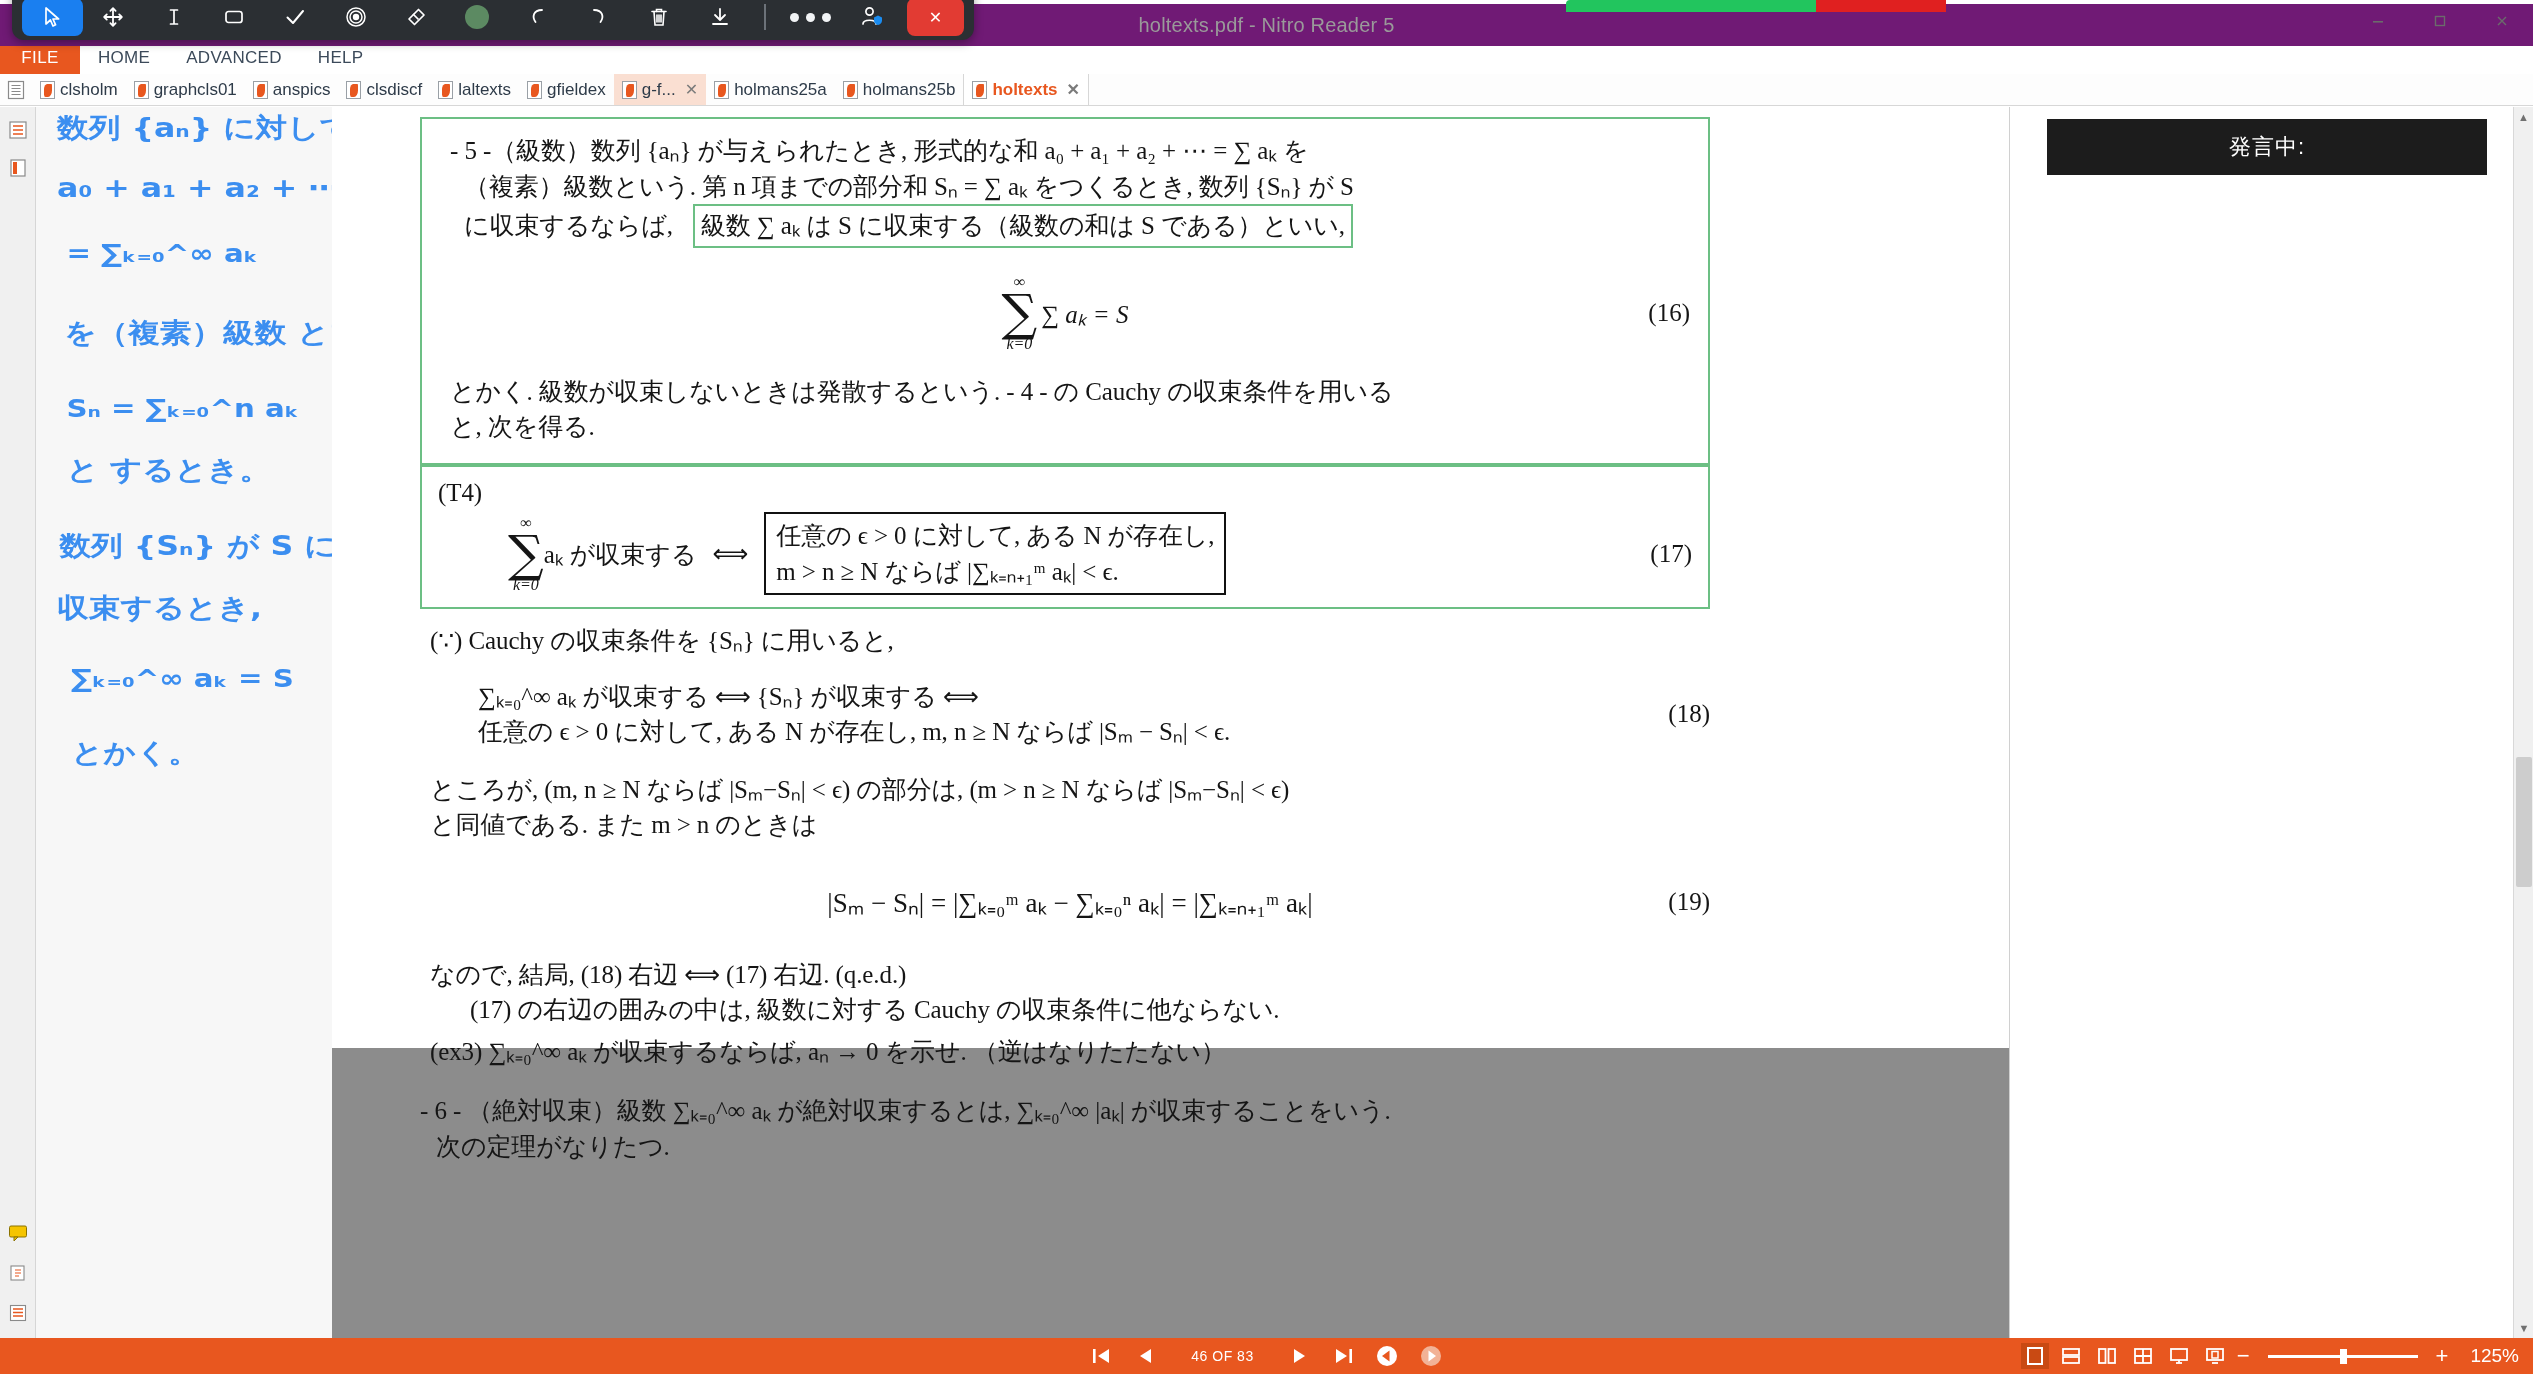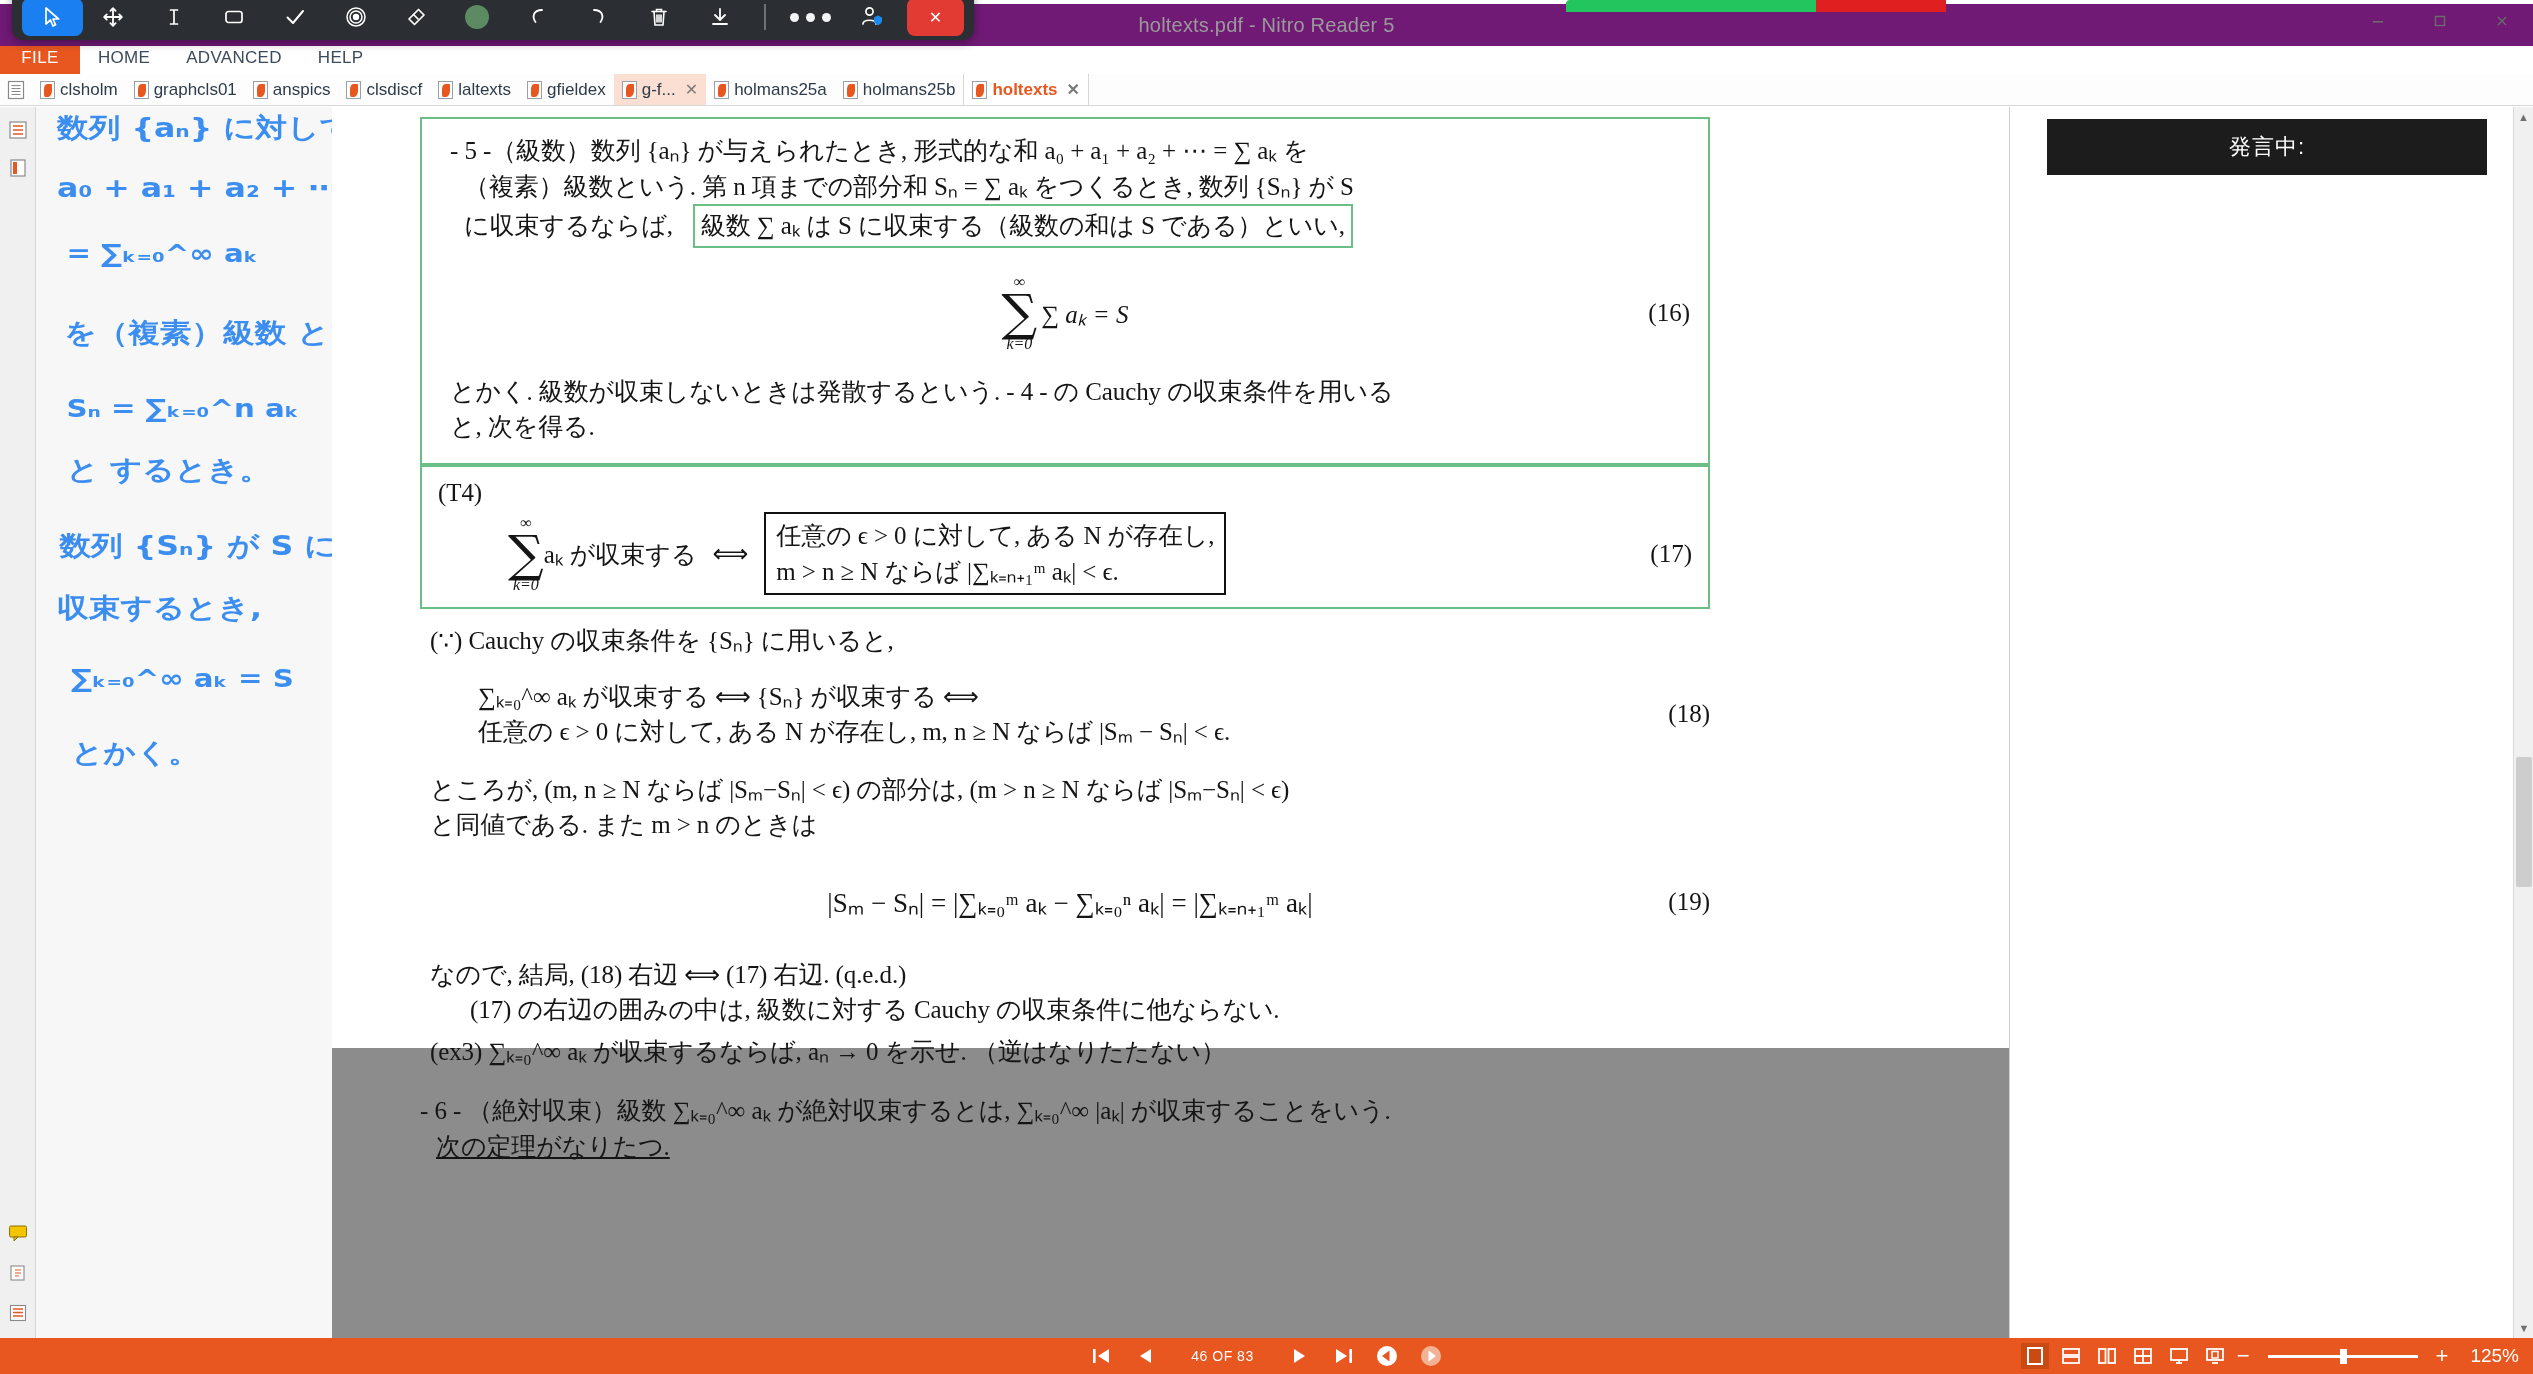--- a/index.html
+++ b/index.html
@@ -486,21 +486,21 @@
             <span class="eqnum">(19)</span>
           </div>
 
           <div class="ptxt" style="margin-top:18px;">なので, 結局, (18) 右辺 ⟺ (17) 右辺.  (q.e.d.)</div>
           <div class="ptxt" style="padding-left:40px;">(17) の右辺の囲みの中は, 級数に対する Cauchy の収束条件に他ならない.</div>
           <div class="ptxt" style="margin-top:6px; padding-left:-10px;">(ex3) ∑ₖ₌₀^∞ aₖ が収束するならば, aₙ → 0 を示せ.  （逆はなりたたない）</div>
         </div>
 
         <div style="padding-left:0px; margin-top:24px;">
           <div class="ptxt">- 6 - （絶対収束）級数 ∑ₖ₌₀^∞ aₖ が絶対収束するとは, ∑ₖ₌₀^∞ |aₖ| が収束することをいう.</div>
-          <div class="ptxt" style="padding-left:16px;text-decoration:underline;">次の定理がなりたつ.</div>
+          <div class="ptxt" style="padding-left:16px;">次の定理がなりたつ.</div>
         </div>
 
       </div>
     </div>
   </div>
 
   <div class="right-pane">
     <div class="speak-box">発言中:</div>
   </div>
 

